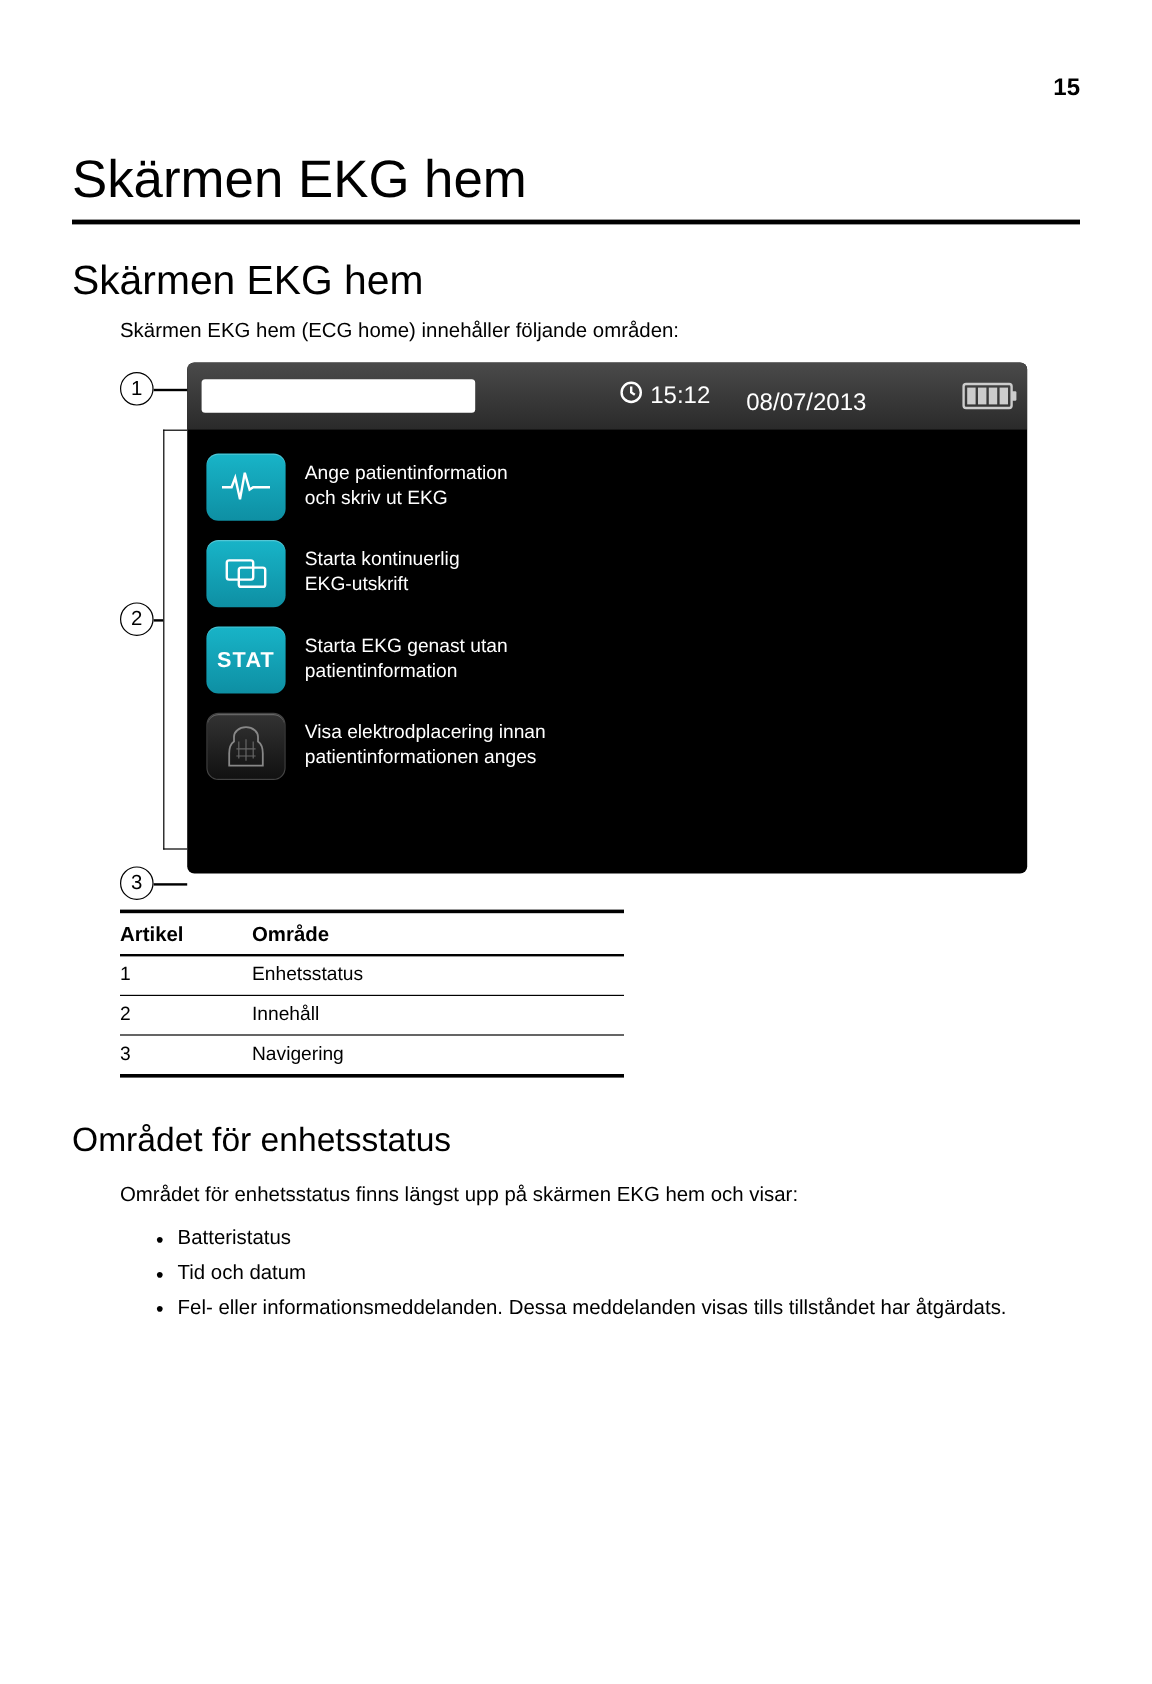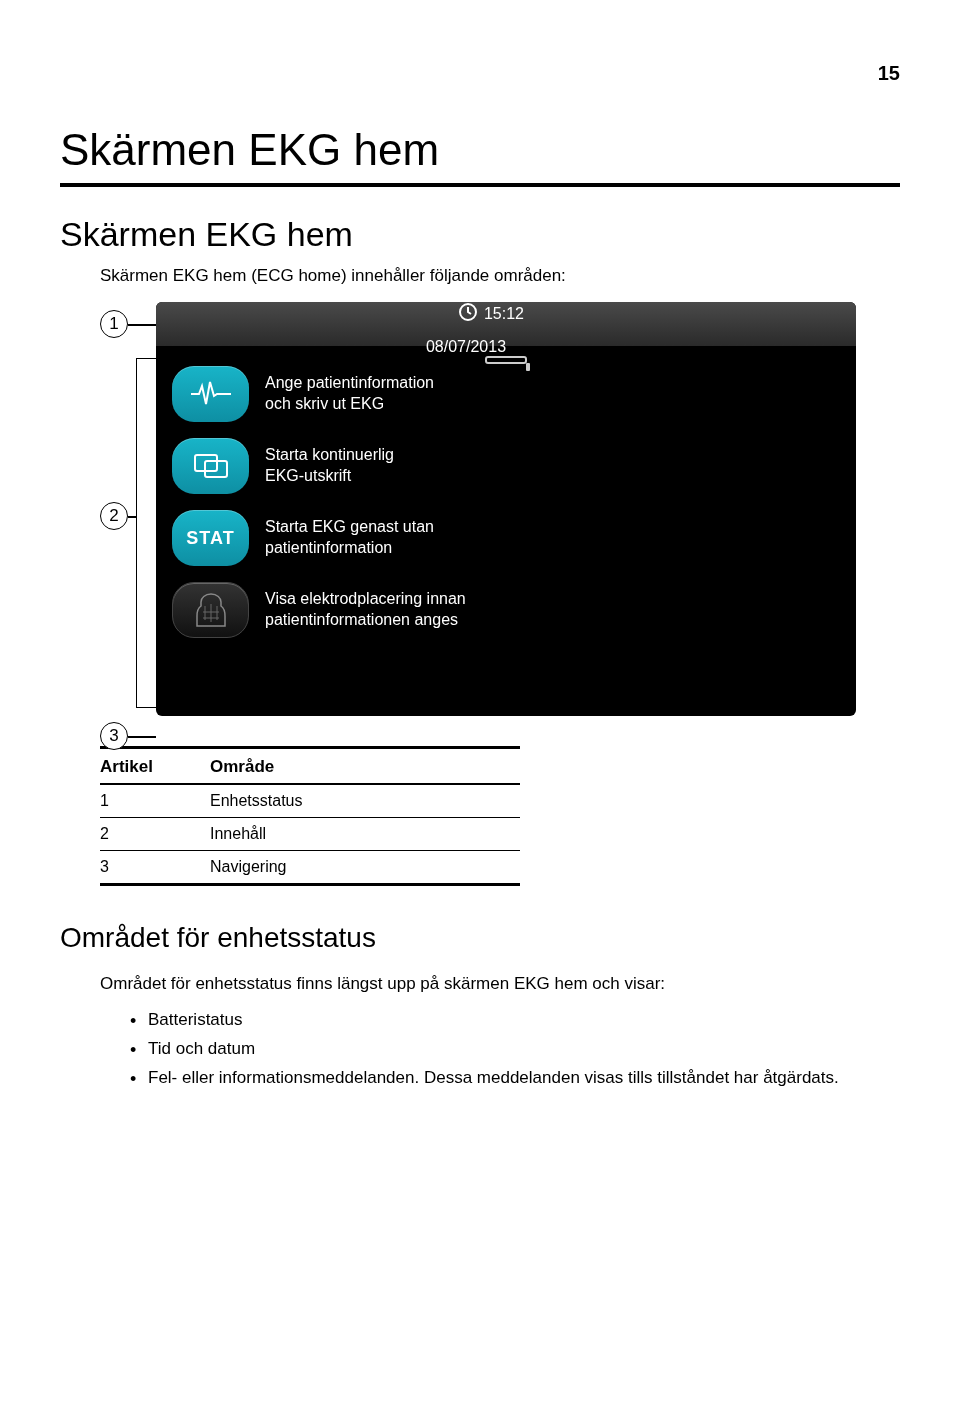--- a/index.html
+++ b/index.html
@@ -66,40 +66,39 @@
   }
 
   .device {
     width: 700px;
     background: #000;
     border-radius: 6px;
     overflow: hidden;
   }
   .statusbar {
     background: linear-gradient(#4a4a4a, #2a2a2a);
-    height: 44px;
+    height: 56px;
     display: flex;
     align-items: center;
     color: #fff;
-    font-size: 16px;
+    font-size: 20px;
     padding: 0 12px;
-    flex-direction: column;
   }
   .sb-left { flex: 1; height: 28px; background: #fff; border-radius: 3px; margin-right: 120px; }
   .sb-clock { display: flex; align-items: center; gap: 6px; margin-right: 30px; }
   .sb-date { margin-right: 80px; margin-top: 12px; }
   .battery-icon { width: 42px; height: 22px; border: 2px solid #ccc; border-radius: 3px; position: relative; }
   .battery-icon::after { content:""; position:absolute; right:-5px; top:5px; width:4px; height:8px; background:#ccc; border-radius:1px;}
   .battery-fill { display:flex; gap:2px; padding:2px; height:100%; }
   .battery-fill span { flex:1; background:#ccc; }
 
   .content-area { padding: 12px 12px 16px 12px; min-height: 370px; }
   .menu-row { display: flex; align-items: center; gap: 16px; padding: 8px 4px; }
   .btn-icon {
-    width: 77px; height: 56px; border-radius: 22px;
+    width: 66px; height: 56px; border-radius: 10px;
     background: linear-gradient(#18b4c8, #0e8fa3);
     display: flex; align-items: center; justify-content: center;
     position: relative;
     box-shadow: 0 1px 0 rgba(255,255,255,0.25) inset, 0 2px 4px rgba(0,0,0,0.6);
   }
   .btn-icon.dark {
     background: linear-gradient(#333, #111);
     border: 1px solid #444;
   }
   .menu-text { color: #fff; font-size: 16px; line-height: 1.3; }

